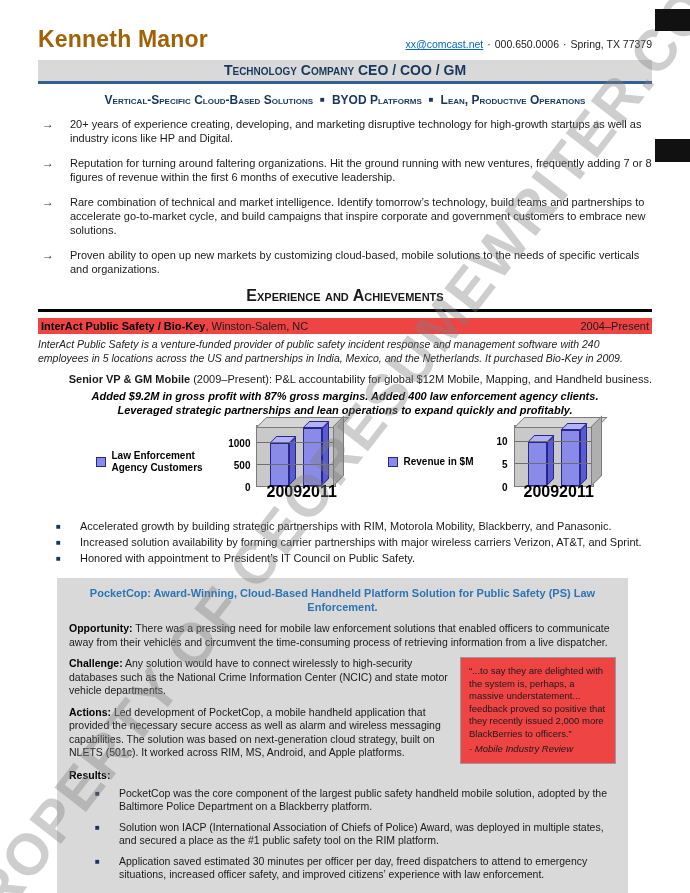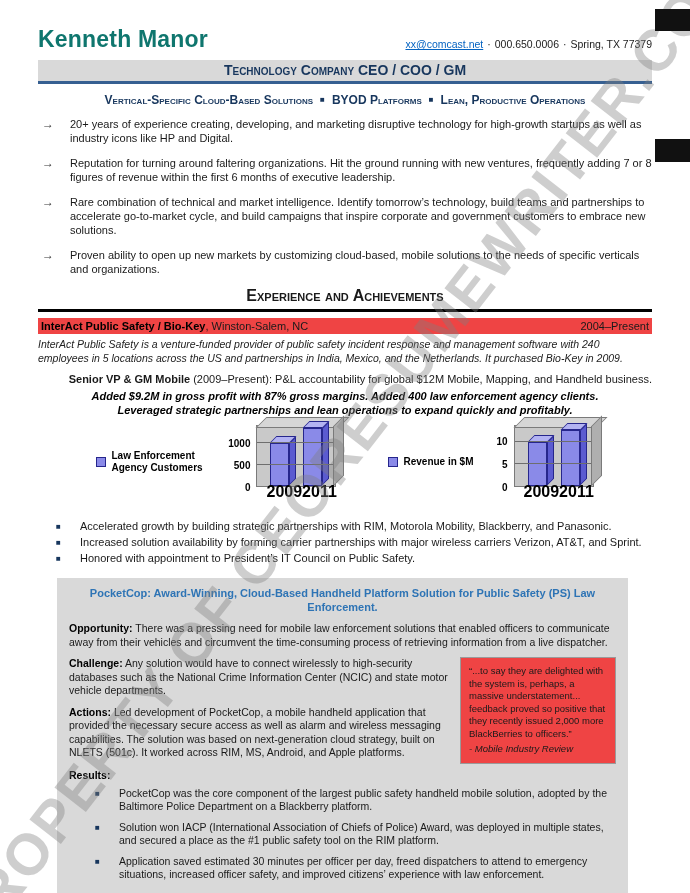--- a/index.html
+++ b/index.html
@@ -12,21 +12,21 @@
              font-size:58px;font-weight:bold;letter-spacing:2px;white-space:nowrap;
              color:rgba(125,125,125,.38);z-index:8;pointer-events:none;}
 
   
   .redact{position:absolute;background:#111;z-index:9;}
   .redact1{left:655px;top:9px;width:35px;height:22px;}
   .redact2{left:655px;top:139px;width:35px;height:23px;}
 
   
   .name-row{display:flex;justify-content:space-between;align-items:flex-end;}
-  .name{font-size:23px;font-weight:bold;color:#0f766e;letter-spacing:.2px;}
+  .name{font-size:23px;font-weight:bold;color:#a16207;letter-spacing:.2px;}
   .contact{font-size:10.5px;color:#222;padding-bottom:3px;}
   .contact a{color:#0563C1;text-decoration:underline;cursor:pointer;}
   .sep{margin:0 4px;color:#222;}
   .title-bar{margin-top:7px;background:#D9D9D9;border-bottom:3px solid #365F91;
              text-align:center;font-variant:small-caps;font-weight:bold;font-size:14px;
              color:#17365D;padding:2px 0 3px 0;}
   .keywords{margin-top:9px;text-align:center;font-variant:small-caps;font-weight:bold;
             font-size:12px;color:#17365D;}
   .keywords .ksep{font-size:8px;vertical-align:2px;margin:0 7px;}
   .tagline{margin-top:11px;text-align:center;font-weight:bold;font-style:italic;

